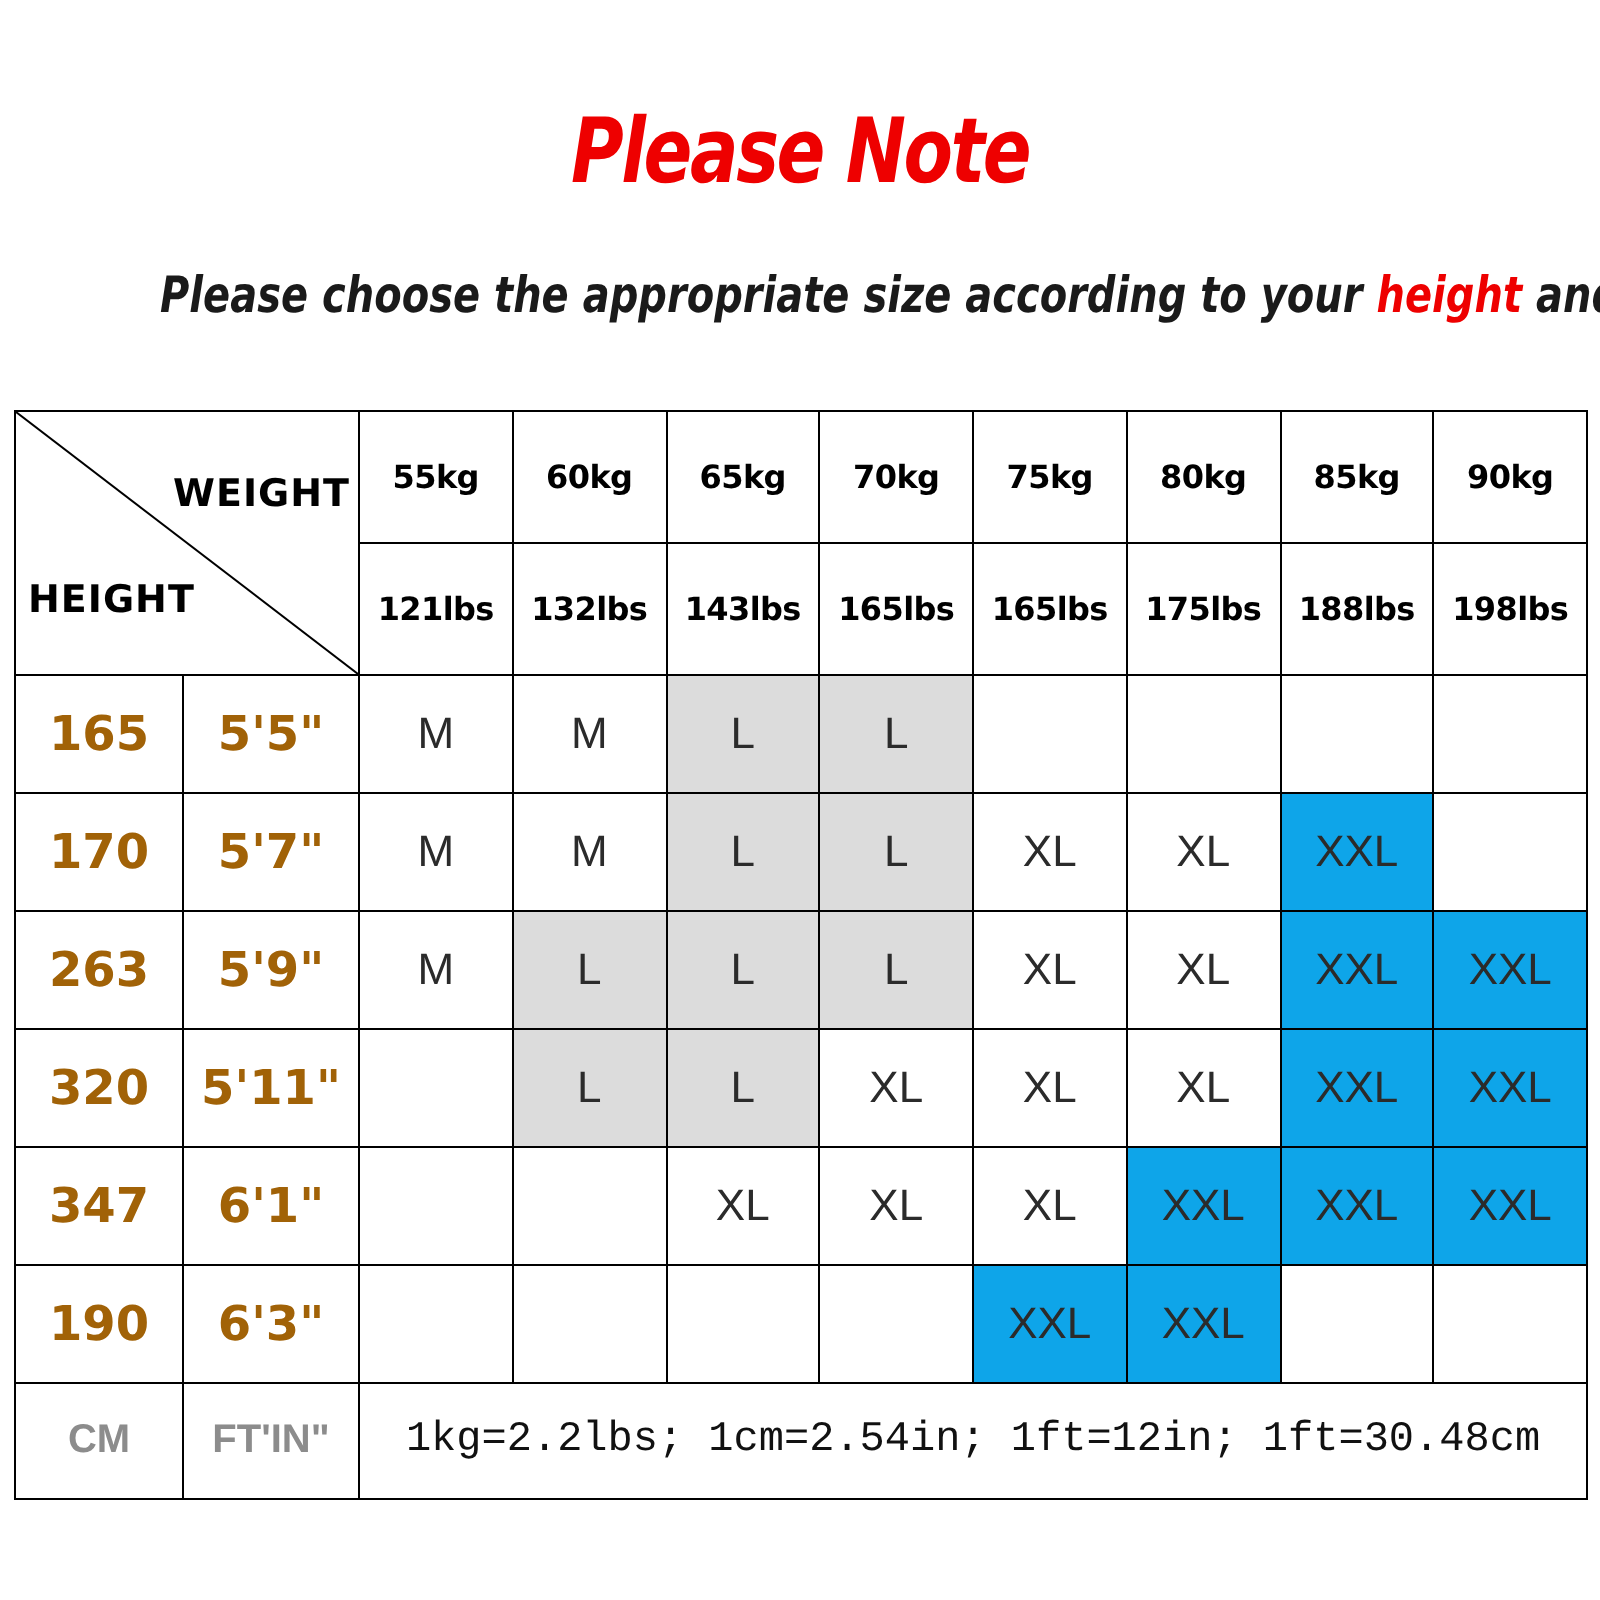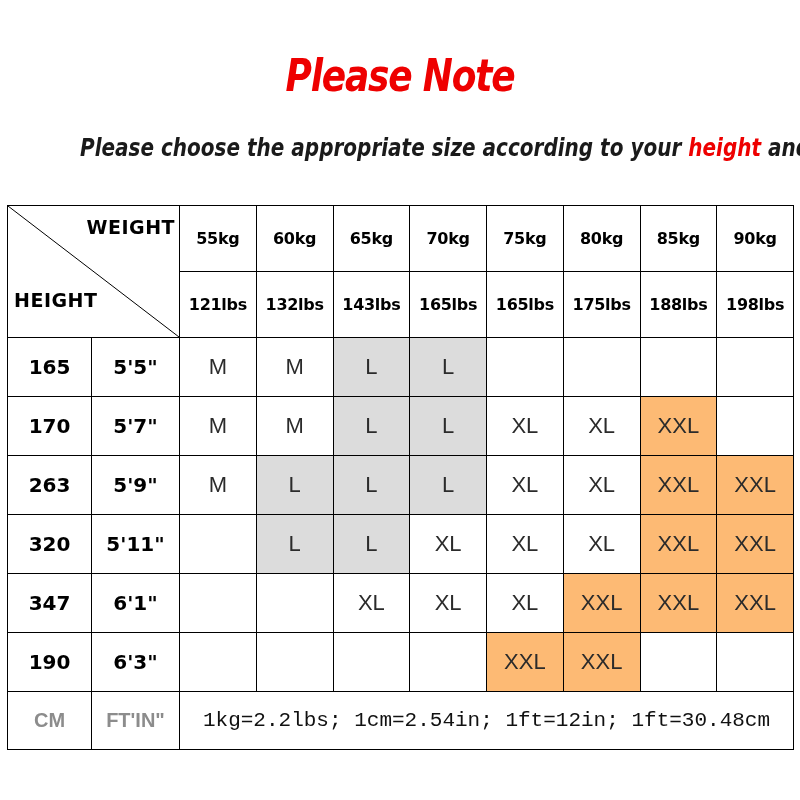--- a/index.html
+++ b/index.html
@@ -96,21 +96,21 @@
   }
   .diag-svg {
     position: absolute;
     inset: 0;
     width: 100%;
     height: 100%;
     display: block;
   }
   .corner-weight {
     position: absolute;
-    top: 10px;
+    top: 30px;
     right: 4px;
     font-size: 19px;
     font-weight: bold;
     font-family: "DejaVu Sans", sans-serif;
     letter-spacing: 0.5px;
     color: #000;
   }
   .corner-height {
     position: absolute;
     bottom: 26px;
@@ -127,34 +127,34 @@
     font-family: "DejaVu Sans", sans-serif;
     font-size: 16px;
     font-weight: bold;
     color: #000;
     letter-spacing: -0.3px;
   }
 
   td.row-cm, td.row-ftin {
     height: 58px;
     font-family: "DejaVu Sans", sans-serif;
-    font-size: 20px;
-    font-weight: bold;
-    color: #000000;
+    font-size: 24px;
+    font-weight: bold;
+    color: #a16207;
   }
 
   td.cell {
     height: 58px;
     font-family: "Liberation Sans", sans-serif;
     font-size: 22px;
     font-weight: normal;
     color: #2b2b2b;
   }
   td.cell.shade-l  { background: #dcdcdc; }
-  td.cell.shade-xl { background: #fdba74; }
+  td.cell.shade-xl { background: #0ea5e9; }
 
   td.foot-label {
     height: 57px;
     font-family: "Liberation Sans", sans-serif;
     font-size: 20px;
     font-weight: bold;
     color: #8c8c8c;
   }
   td.foot-note {
     height: 57px;

